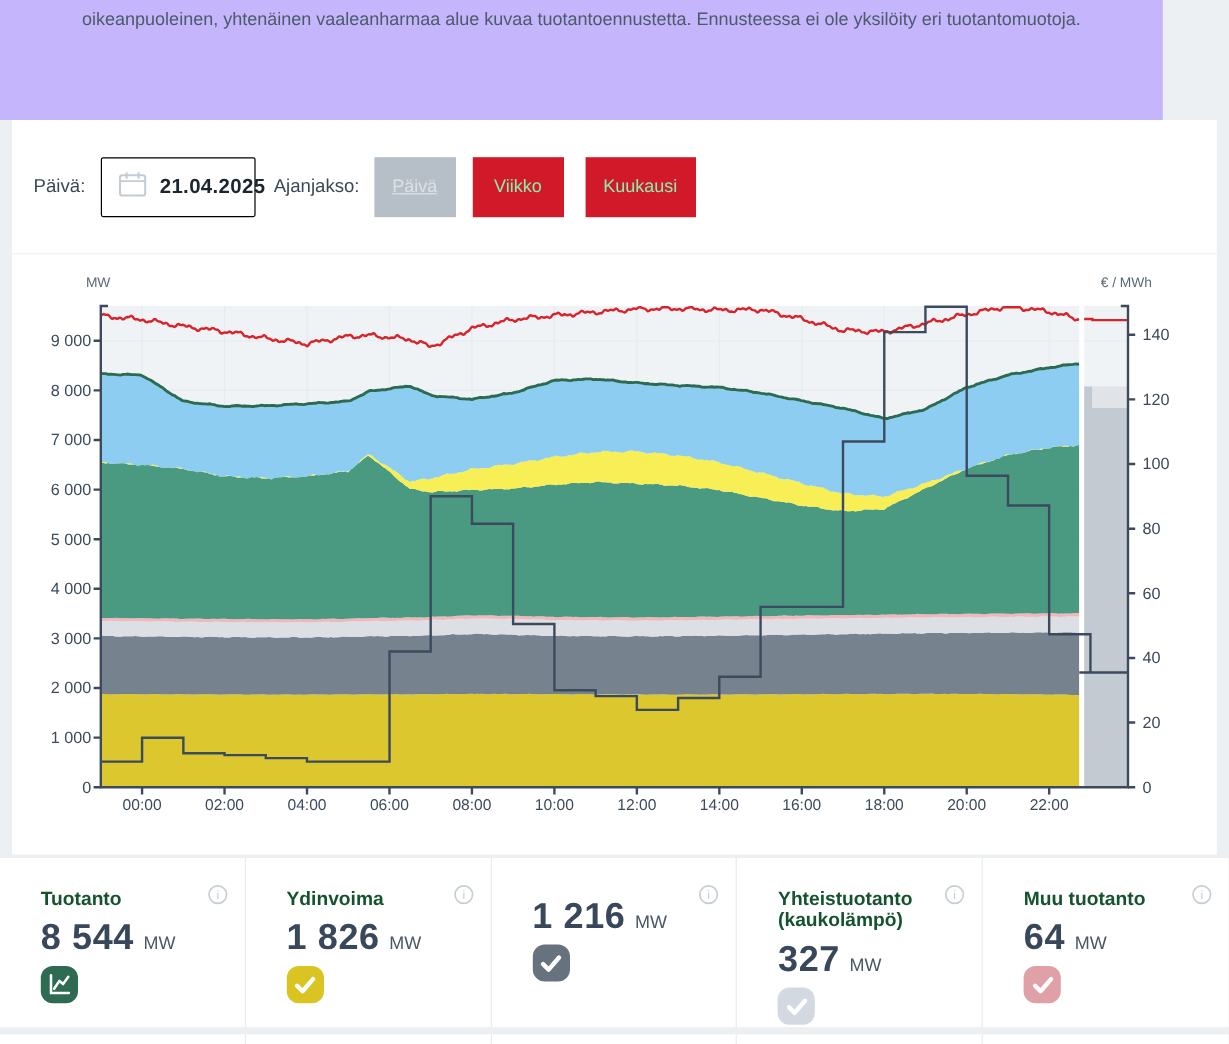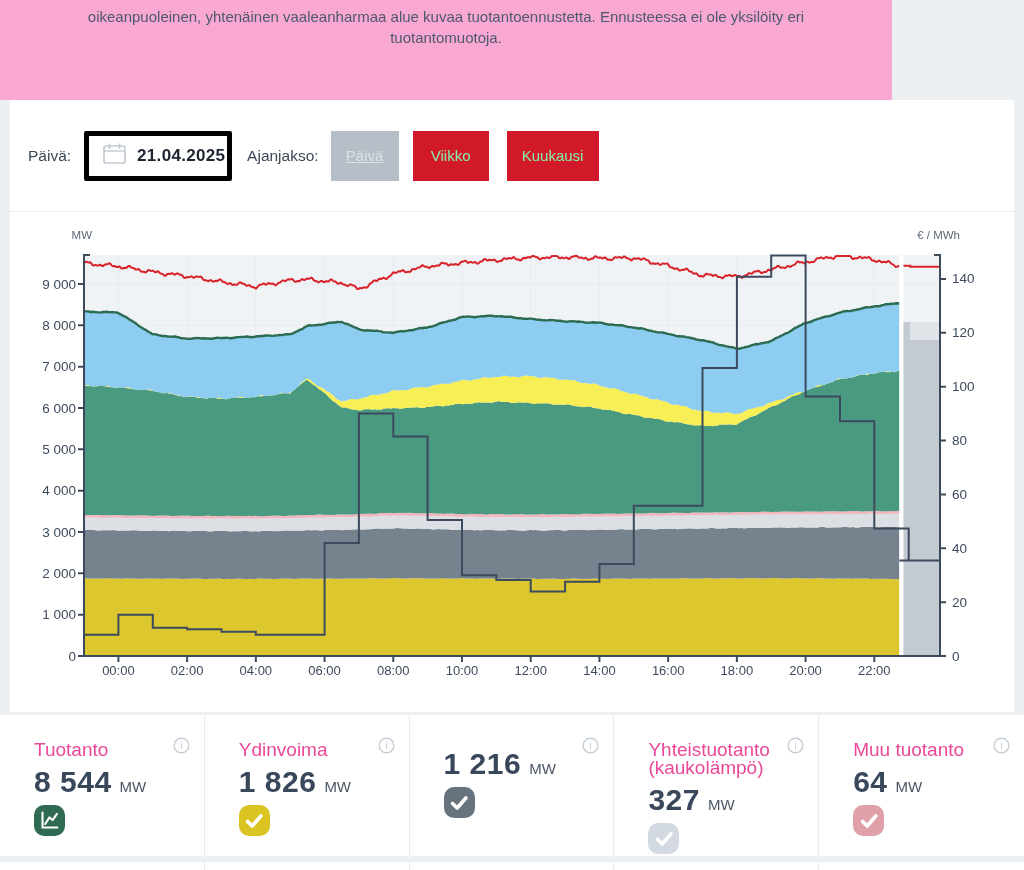--- a/index.html
+++ b/index.html
@@ -1,31 +1,31 @@
 <!DOCTYPE html>
 <html><head>
 <meta charset="utf-8">
 <style>
   html,body{margin:0;padding:0;background:#edf0f3;font-family:"Liberation Sans",sans-serif;}
   .page{position:relative;width:1024px;height:870px;overflow:hidden;background:#edf0f3;}
-  .top-strip{position:absolute;left:0;top:0;width:892px;height:100px;background:#f9a8d4;}
+  .top-strip{position:absolute;left:0;top:0;width:969px;height:100px;background:#c4b5fd;}
   .note{padding:6px 60px 0 60px;text-align:center;font-size:15px;line-height:21px;color:#4d5a68;}
   .controls-panel{position:absolute;left:10px;top:100px;width:1004px;height:111px;background:#ffffff;display:flex;align-items:center;}
   .btn{height:50px;display:flex;align-items:center;justify-content:center;font-size:15px;border:none;cursor:pointer;padding:0 18px;box-sizing:border-box;}
   .btn-gray{background:#b6bfc7;color:#dde1e6;}
   .btn-red{background:#d2192a;color:#86efac;}
   .ctl-label{font-size:15.5px;color:#3b4856;}
-  .datebox{height:50px;width:148px;background:#fff;border:5px solid #000000;border-radius:2px;display:flex;align-items:center;box-sizing:border-box;cursor:pointer;}
+  .datebox{height:50px;width:129px;background:#fff;border:1px solid #000000;border-radius:2px;display:flex;align-items:center;box-sizing:border-box;cursor:pointer;}
   .datebox .cal{margin:0 10px 0 13px;}
   .datebox .dval{font-size:17px;font-weight:bold;color:#1d2530;letter-spacing:.3px;}
   .chart-panel{position:absolute;left:10px;top:212px;width:1004px;height:500px;background:#ffffff;}
   .cards-panel{position:absolute;left:0;top:715px;width:1024px;height:141px;background:#ffffff;display:flex;}
   .card{position:relative;width:204.8px;box-sizing:border-box;border-right:1px solid #e8ecef;padding:26px 14px 0 34px;}
   .card:last-child{border-right:none;}
-  .card-title{font-size:19px;line-height:18px;color:#ec4899;max-width:150px;}
+  .card-title{font-size:16px;line-height:18px;color:#14532d;max-width:150px;font-weight:bold;}
   .card-value-row{display:flex;align-items:baseline;margin-top:6px;}
   .card-value{font-size:30px;font-weight:bold;color:#39475a;letter-spacing:.5px;}
   .card-unit{font-size:15px;color:#4a5765;margin-left:8px;}
   .card-icon{margin-top:6px;width:31px;height:31px;border-radius:10px;display:flex;align-items:center;justify-content:center;cursor:pointer;}
   .info-icon{position:absolute;top:22px;right:14px;cursor:pointer;}
   .row2{position:absolute;left:0;top:862px;width:1024px;height:8px;background:#ffffff;display:flex;}
   .row2 .cell{width:204.8px;box-sizing:border-box;border-right:1px solid #e8ecef;}
   .row2 .cell:last-child{border-right:none;}
   svg text{font-family:"Liberation Sans",sans-serif;}
 </style>

